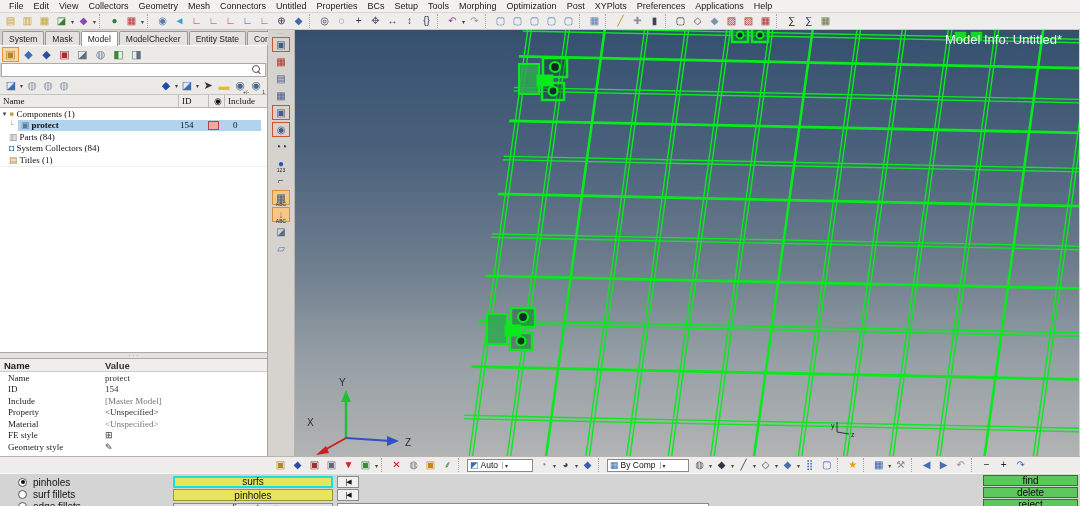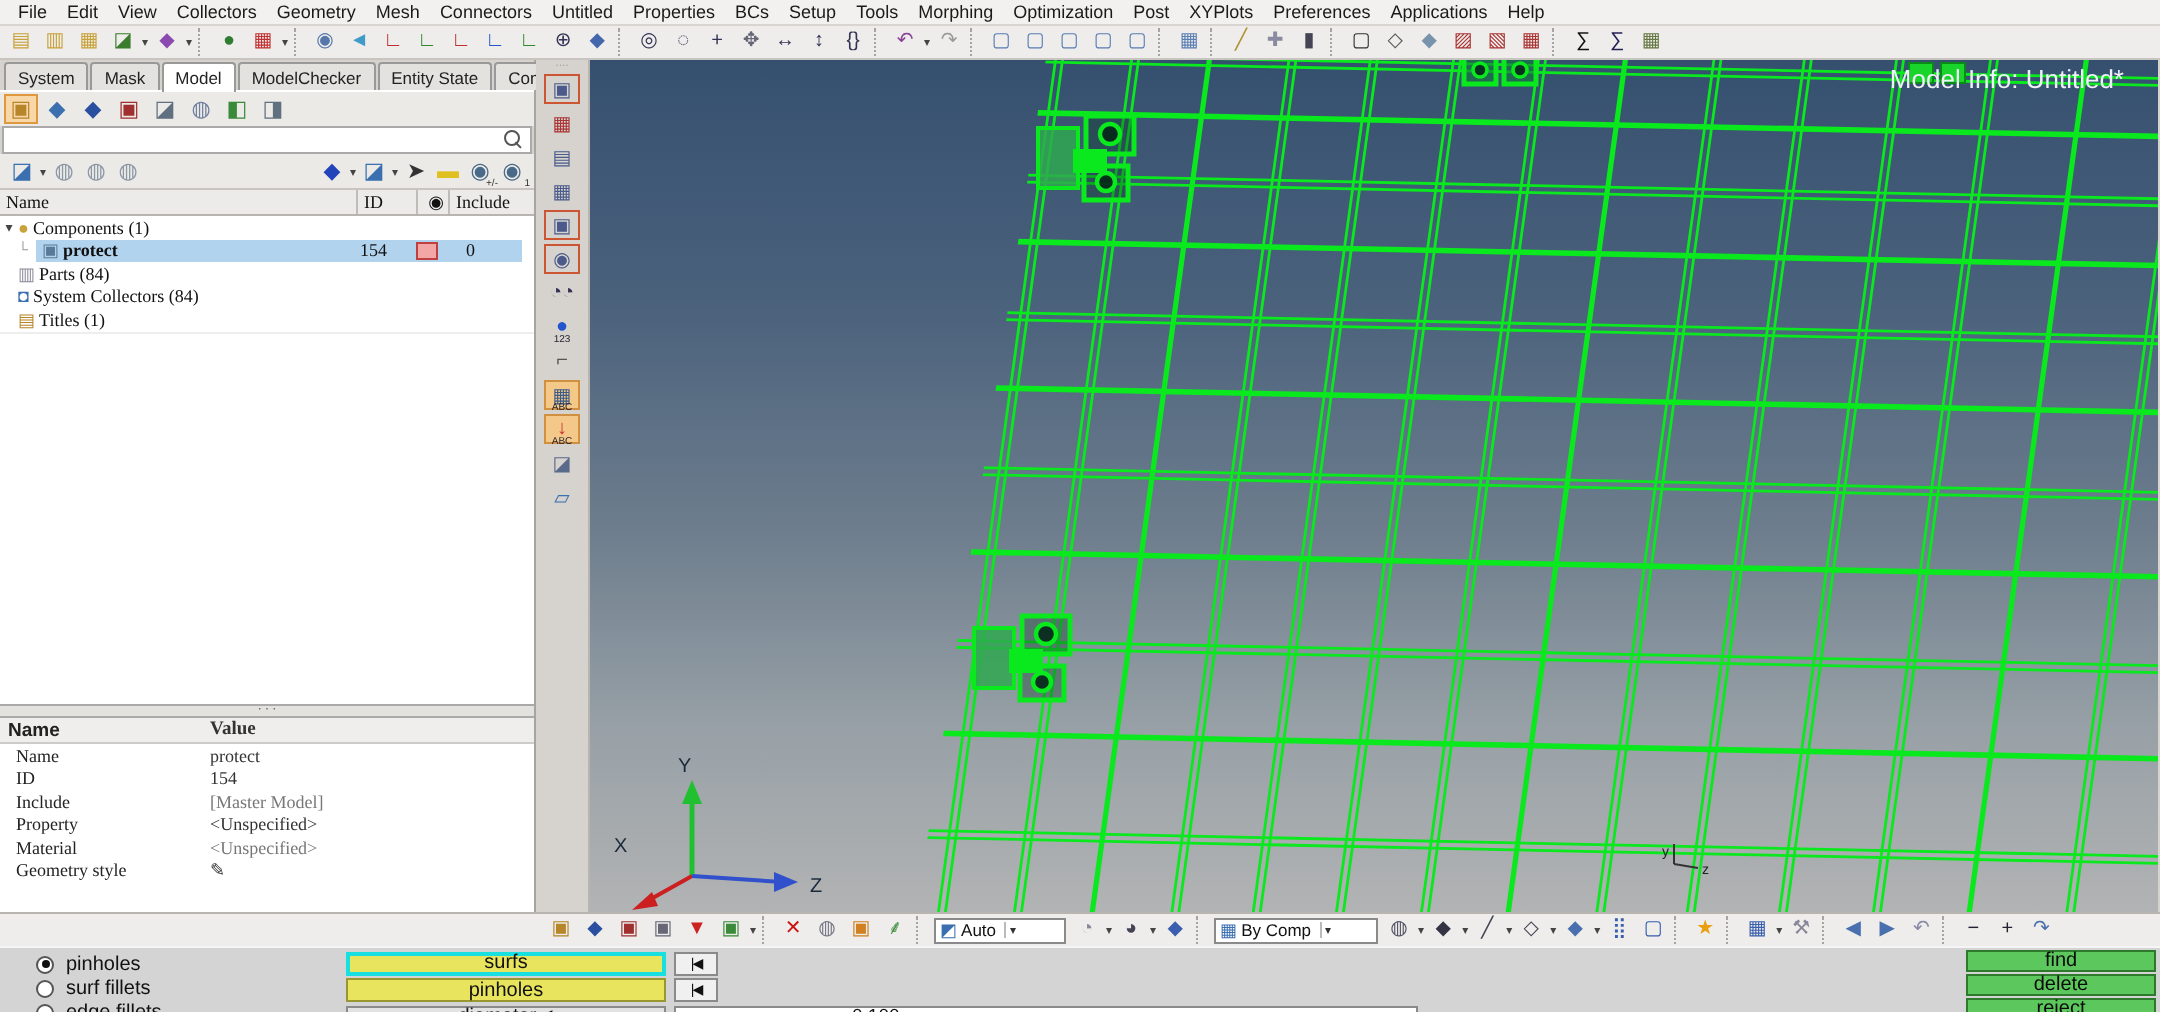--- a/index.html
+++ b/index.html
@@ -67,21 +67,21 @@
 
   .vsplit { height:7px; background:#e4e2de; border-top:1px solid #aaa; border-bottom:1px solid #aaa;
     text-align:center; font-size:6px; color:#555; line-height:5px; }
 
   .props { background:#fff; height:97px; font-family:"Liberation Serif", serif; }
   .prow { height:11.5px; display:flex; font-size:9px; align-items:center; }
   .prow.header { background:#efeeec; border-bottom:1px solid #ccc; font-weight:bold;
     font-family:"Liberation Sans", sans-serif; font-size:9.5px; height:13px; color:#111; }
   .prow .pn { width:105px; padding-left:8px; color:#222; }
   .prow.header .pn { padding-left:4px; }
-  .prow .pv { flex:1; color:#333;font-family:Liberation Serif, serif; }
+  .prow .pv { flex:1; color:#333; }
   .prow .pv.dim { color:#777; }
   .pswatch { width:11px; height:9px; background:#f2a6a6; border:1px solid #555; display:inline-block; }
 
   
   .side-strip { width:27px; background:#d6d3ce; border-right:1px solid #b8b5b0; display:flex;
     flex-direction:column; align-items:center; padding-top:2px; }
   .ss-grip { font-size:5px; color:#888; line-height:3px; margin-bottom:2px;}
   .ssi { width:18px; height:15px; display:flex; align-items:center; justify-content:center; font-size:10px;
     margin-bottom:2px; border:1px solid transparent; position:relative;}
   .ssi.hl { border-color:#cc5533; }
@@ -323,20 +323,24 @@
           <span class="pn">Include</span>
           <span class="pv dim">[Master Model]</span>
         </div>
         <div class="prow">
           <span class="pn">Property</span>
           <span class="pv">&lt;Unspecified&gt;</span>
         </div>
         <div class="prow">
           <span class="pn">Material</span>
           <span class="pv dim">&lt;Unspecified&gt;</span>
+        </div>
+        <div class="prow">
+          <span class="pn">FE style</span>
+          <span class="pv">⊞</span>
         </div>
         <div class="prow">
           <span class="pn">Geometry style</span>
           <span class="pv">✎</span>
         </div>
       </div>
   </div>
 
   <div class="side-strip" id="sidestrip">
     <div class="ss-grip">····</div>

